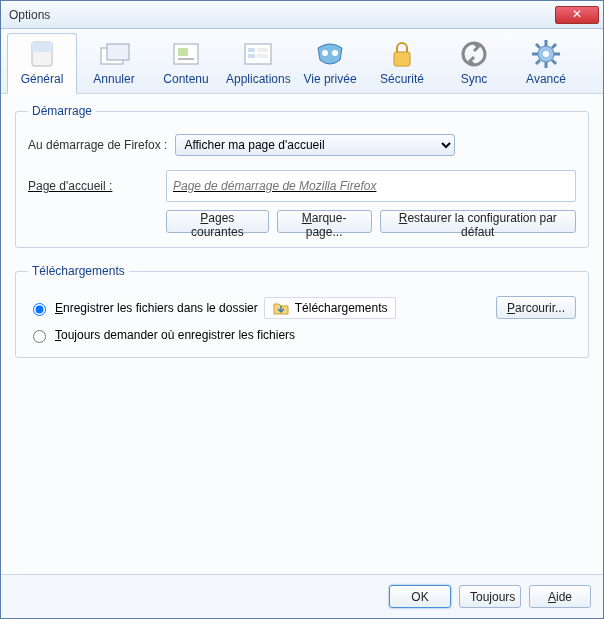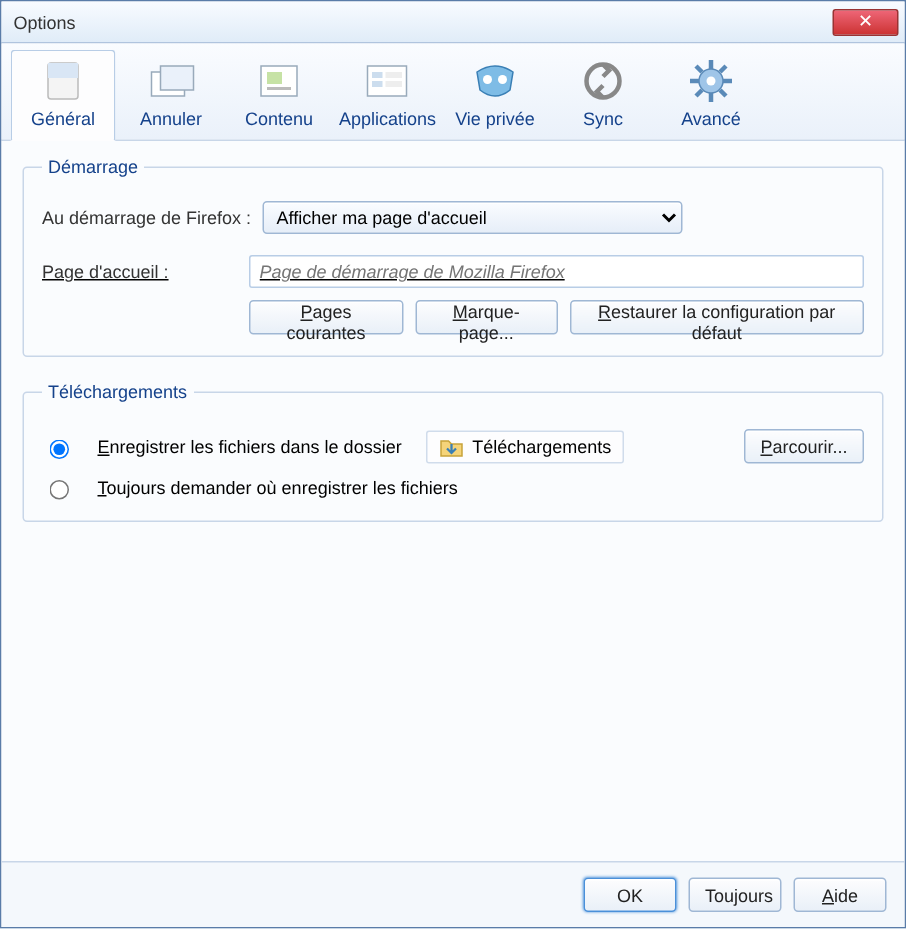--- a/index.html
+++ b/index.html
@@ -12,24 +12,24 @@
   .toolbar-item { width: 70px; text-align: center; padding: 4px 2px 6px; border: 1px solid transparent; border-radius: 3px 3px 0 0; cursor: default; }
   .toolbar-item.sel { background: #fdfdfe; border: 1px solid #b8cde6; border-bottom: 1px solid #fdfdfe; margin-bottom: -1px; }
   .toolbar-item .icon { width: 32px; height: 32px; margin: 0 auto 2px; }
   .toolbar-item .lbl { color: #15428b; }
   .content { flex: 1; padding: 10px 14px; background: #fafcfe; overflow: auto; }
   fieldset { border: 1px solid #c8d6e8; border-radius: 3px; margin: 0 0 16px; padding: 10px 12px 14px; }
   legend { color: #15428b; padding: 0 4px; }
   .row { display: flex; align-items: center; gap: 8px; margin-top: 6px; }
   .label { color: #333; min-width: 130px; }
   select.combo { flex: 0 0 280px; height: 22px; background: linear-gradient(#fafcff,#e6eef8); border: 1px solid #9fb7d4; border-radius: 3px; padding: 0 4px; box-shadow: inset 0 1px #fff; }
-  input.text { flex: 1; height: 22px; border: 1px solid #b8cde6; border-radius: 2px; padding: 0 6px; color: #777; font-style: italic; background: #fff; }
+  input.text { flex: 1; height: 32px; border: 1px solid #b8cde6; border-radius: 2px; padding: 0 6px; color: #777; font-style: italic; background: #fff; }
   .btn { height: 23px; padding: 0 10px; background: linear-gradient(#fdfdfe,#e9f0f8); border: 1px solid #9fb7d4; border-radius: 3px; color: #222; box-shadow: inset 0 1px #fff; cursor: default; }
   .btn.default { border-color: #4a90d9; box-shadow: inset 0 1px #fff, 0 0 2px #4a90d9; }
-  .radio-row { display: flex; align-items: center; gap: 16px; margin-top: 8px; }
+  .radio-row { display: flex; align-items: center; gap: 6px; margin-top: 8px; }
   .folder-box { display: inline-flex; align-items: center; gap: 6px; background: #fdfdfe; border: 1px solid #d0dceb; border-radius: 2px; padding: 2px 8px; height: 22px; flex: 1; max-width: 300px; }
   .footer { border-top: 1px solid #c8d6e8; padding: 10px 12px; display: flex; justify-content: flex-end; gap: 8px; background: #f4f8fc; }
   .btn.footer-btn { width: 62px; }
   svg { display:block; }
   .btnrow { display:flex; gap:8px; justify-content:flex-start; margin-top:8px; margin-left: 138px;}
   .underline-first::first-letter { text-decoration: underline; }
 </style>
 </head>
 <body>
 
@@ -82,20 +82,29 @@
     </div>
     <div class="toolbar-item">
       <div class="icon">
         <svg width="32" height="32">
             <path d="M4 10 Q16 2 28 10 L26 22 Q16 30 6 22 Z" fill="#7ebce6" stroke="#3a7fb5"></path>
             <circle cx="11" cy="15" r="3" fill="#fff"></circle>
             <circle cx="21" cy="15" r="3" fill="#fff"></circle>
           </svg>
       </div>
       <div class="lbl">Vie privée</div>
+    </div>
+    <div class="toolbar-item">
+      <div class="icon">
+        <svg width="32" height="32">
+            <rect x="8" y="14" width="16" height="14" rx="2" fill="#f5c756" stroke="#c89a2a"></rect>
+            <path d="M11 14 v-4 a5 5 0 0 1 10 0 v4" fill="none" stroke="#c89a2a" stroke-width="2"></path>
+          </svg>
+      </div>
+      <div class="lbl">Sécurité</div>
     </div>
     <div class="toolbar-item">
       <div class="icon">
         <svg width="32" height="32">
             <circle cx="16" cy="16" r="11" fill="none" stroke="#888" stroke-width="3"></circle>
             <path d="M16 5 l4 4 -4 4" fill="none" stroke="#888" stroke-width="3"></path>
             <path d="M16 27 l-4 -4 4 -4" fill="none" stroke="#888" stroke-width="3"></path>
           </svg>
       </div>
       <div class="lbl">Sync</div>

